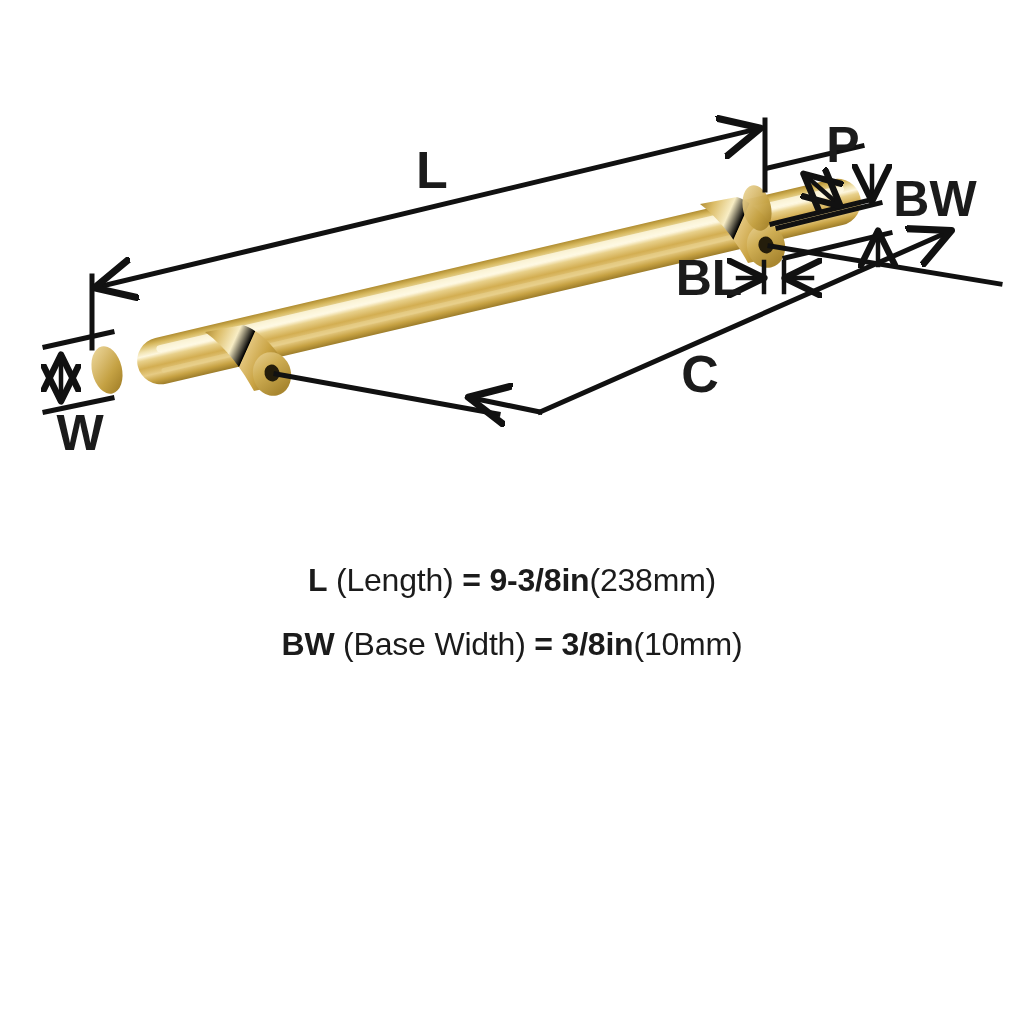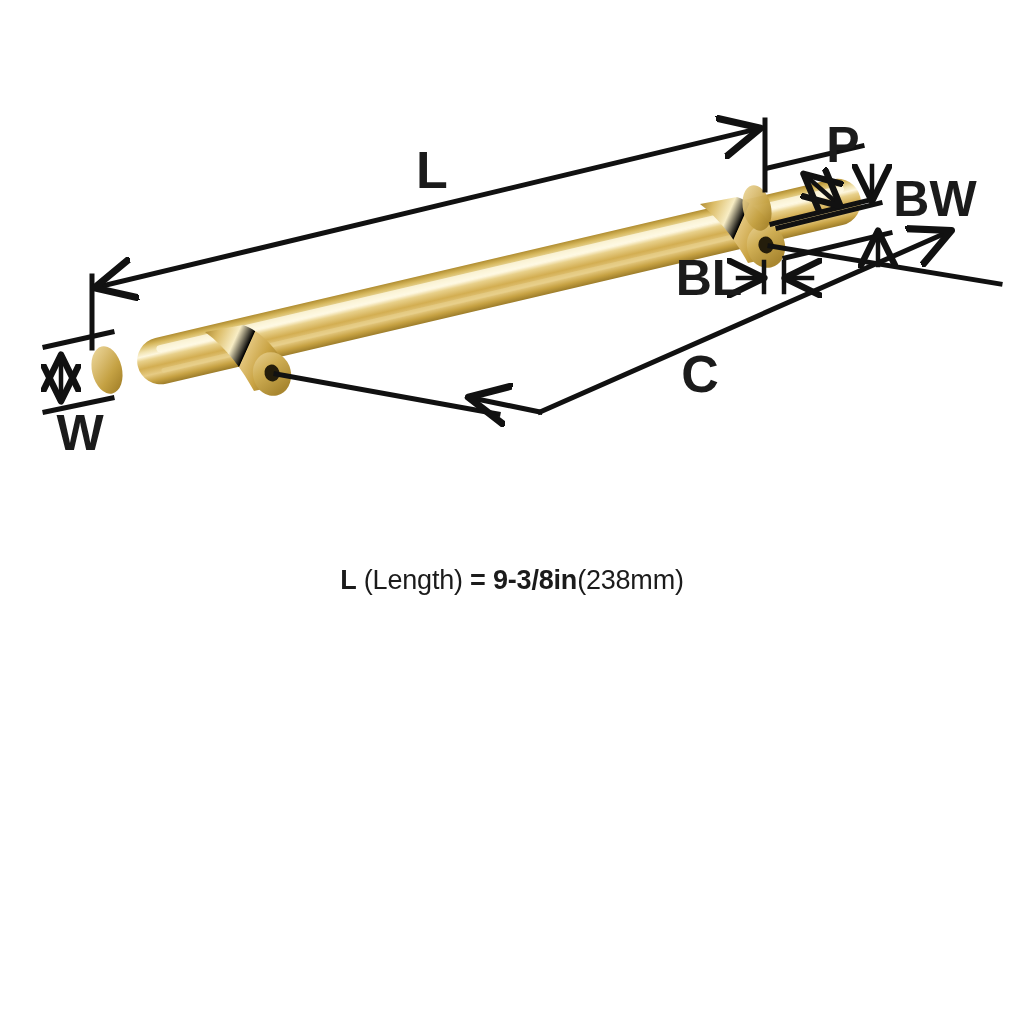--- a/index.html
+++ b/index.html
@@ -37,21 +37,21 @@
     position: absolute;
     left: 0;
     top: 548px;
     width: 1024px;
     text-align: center;
   }
   .spec-line {
     display: block;
     width: 100%;
     text-align: center;
-    font-size: 27px;
+    font-size: 32px;
     line-height: 64px;
     letter-spacing: -0.2px;
     white-space: nowrap;
     color: #1b1b1b;
   }
   .spec-line .sym {
     font-weight: 700;
   }
   .spec-line .name {
     font-weight: 400;
@@ -218,15 +218,18 @@
   <div id="spec-list">
 
     <div class="spec-line">
       <span class="sym">L</span><span class="name"> (Length) </span><span class="eq">= </span><span class="val">9-3/8in</span><span class="metric">(238mm)</span>
     </div>
 
 
 
 
 
+    <div class="spec-line">
+      <span class="sym">BW</span><span class="name"> (Base Width) </span><span class="eq">= </span><span class="val">3/8in</span><span class="metric">(10mm)</span>
+    </div>
 
   </div>
 </div>
 
 </body></html>

